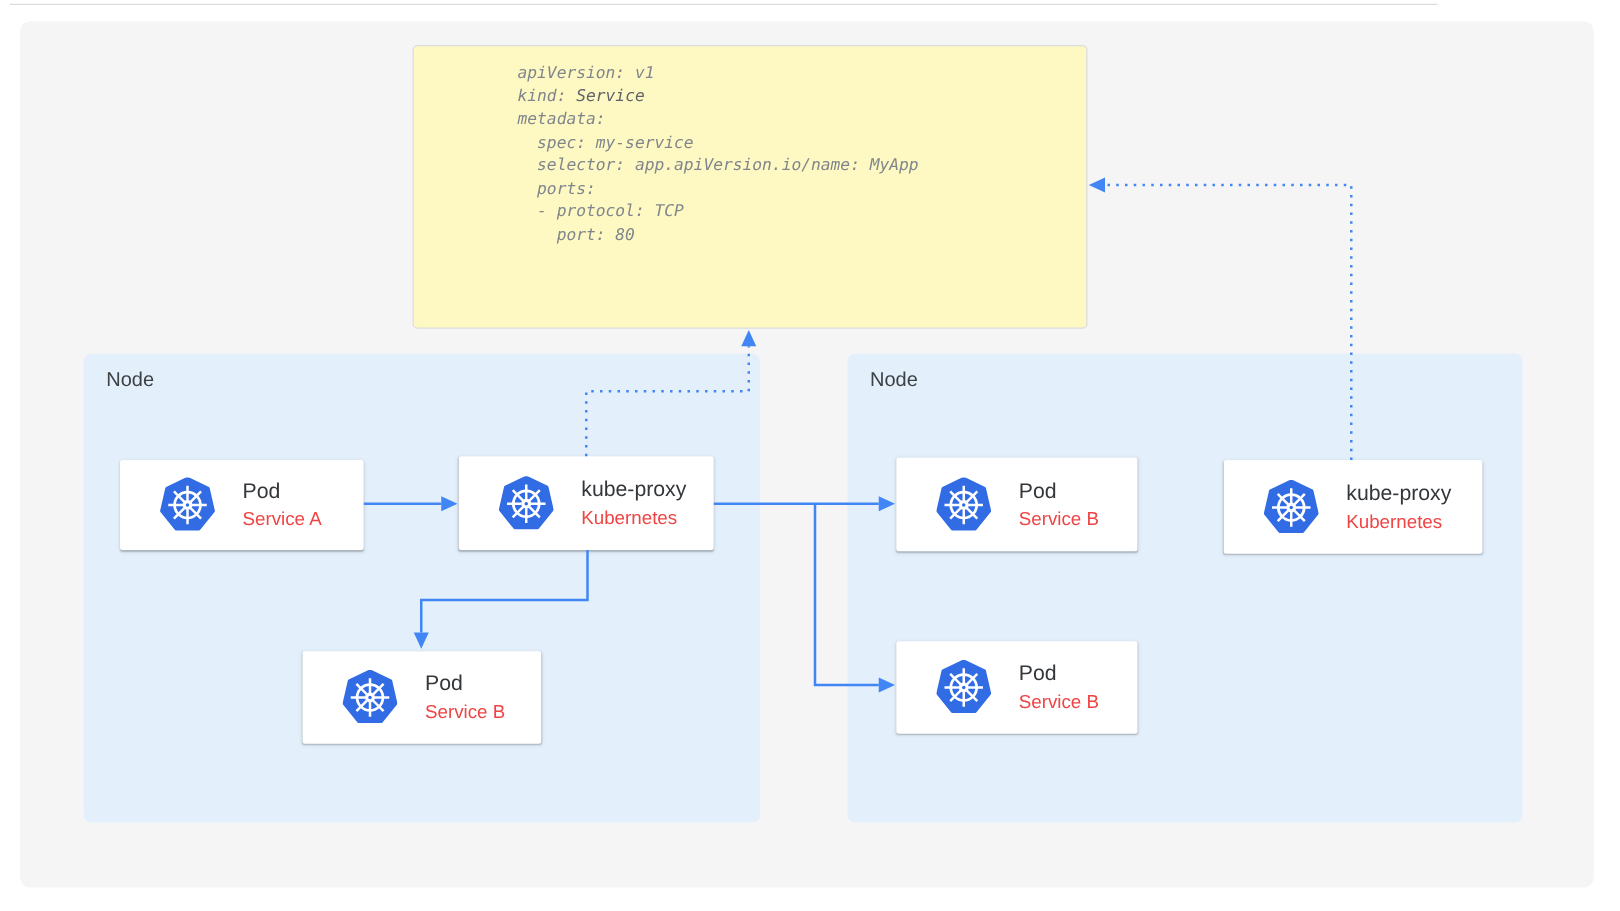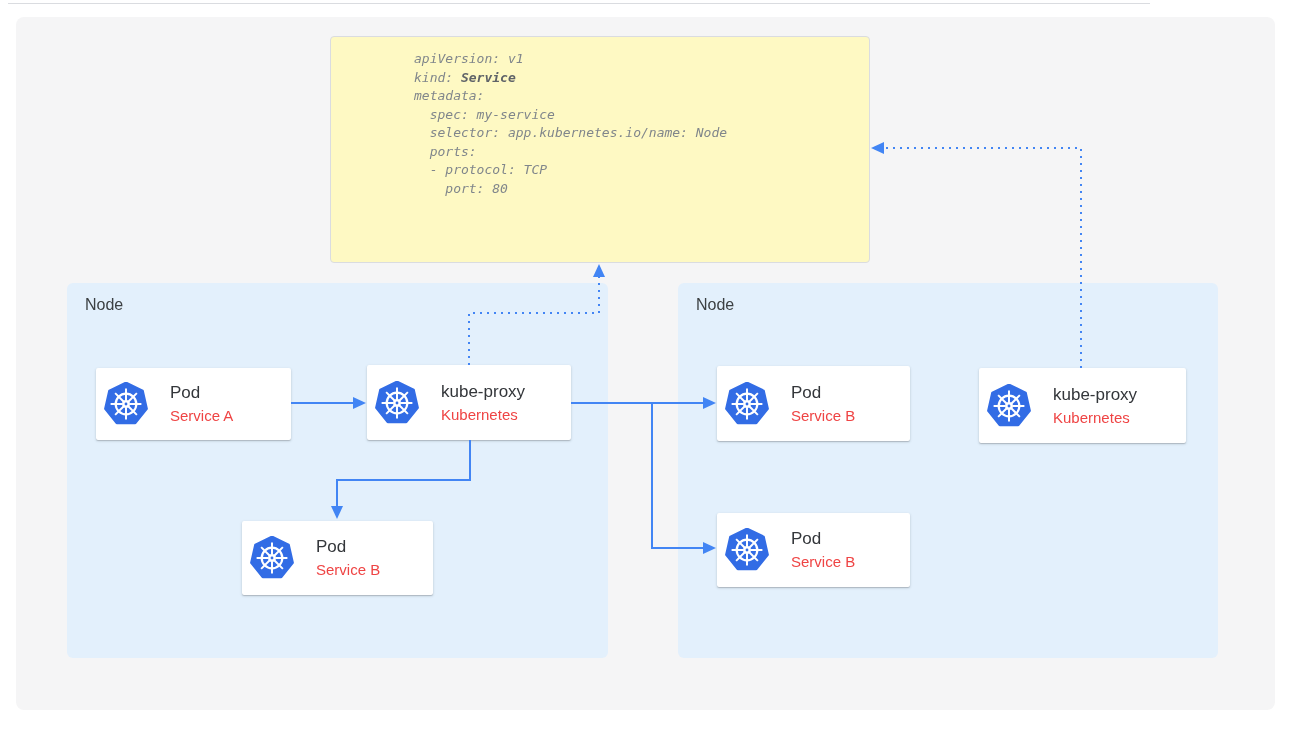--- a/index.html
+++ b/index.html
@@ -18,32 +18,32 @@
     position:absolute;left:330px;top:36px;width:540px;height:227px;
     background:#fef9c3;border:1px solid #dadce0;border-radius:4px;
     box-sizing:border-box;
   }
   .yaml-code{
     position:absolute;left:83px;top:13px;
     font-family:"DejaVu Sans Mono","Liberation Mono",monospace;
     font-style:italic;font-size:13px;line-height:18.5px;color:#80868b;
   }
   .yaml-line{white-space:pre;}
-  .yaml-bold{font-weight:bold;color:#5f6368;}
+  .yaml-bold{font-weight:normal;color:#5f6368;}
   .node-box{
     position:absolute;top:283px;width:541px;height:375px;
     background:#e3f0fc;border-radius:6px;
   }
   .node-label{
     position:absolute;left:18px;top:13px;font-size:16px;color:#3c4043;
   }
   .card{
     position:absolute;background:#ffffff;border-radius:2px;
     box-shadow:0 1px 1px rgba(60,64,67,.22), 0 1px 3px rgba(60,64,67,.18);
-    display:flex;align-items:center;box-sizing:border-box;padding-left:8px;
+    display:flex;align-items:center;box-sizing:border-box;padding-left:32px;
     z-index:4;
   }
   .k8s-icon{width:44px;height:44px;flex:0 0 44px;display:block;}
   .card-text{margin-left:22px;}
   .card-title{font-size:17px;color:#33363a;line-height:22px;}
   .card-subtitle{font-size:15px;color:#ef4444;line-height:20px;margin-top:2px;}
   .edges{position:absolute;left:0;top:0;z-index:6;pointer-events:none;}
   .hidden-defs{position:absolute;width:0;height:0;overflow:hidden;}
 </style>
 </head>
@@ -73,21 +73,21 @@
 <div class="stage">
   <div class="top-divider"></div>
   <div class="panel"></div>
 
   <div class="yaml-box">
     <div class="yaml-code">
       <div class="yaml-line"><span>apiVersion: v1</span></div>
       <div class="yaml-line"><span>kind: </span><span class="yaml-bold">Service</span></div>
       <div class="yaml-line"><span>metadata:</span></div>
       <div class="yaml-line"><span>  spec: my-service</span></div>
-      <div class="yaml-line"><span>  selector: app.kubernetes.io/name: Node</span></div>
+      <div class="yaml-line"><span>  selector: app.apiVersion.io/name: MyApp</span></div>
       <div class="yaml-line"><span>  ports:</span></div>
       <div class="yaml-line"><span>  - protocol: TCP</span></div>
       <div class="yaml-line"><span>    port: 80</span></div>
     </div>
   </div>
 
   <div class="node-box" style="left:67px;">
     <div class="node-label">Node</div>
   </div>
   <div class="node-box" style="left:678px;width:540px;">

